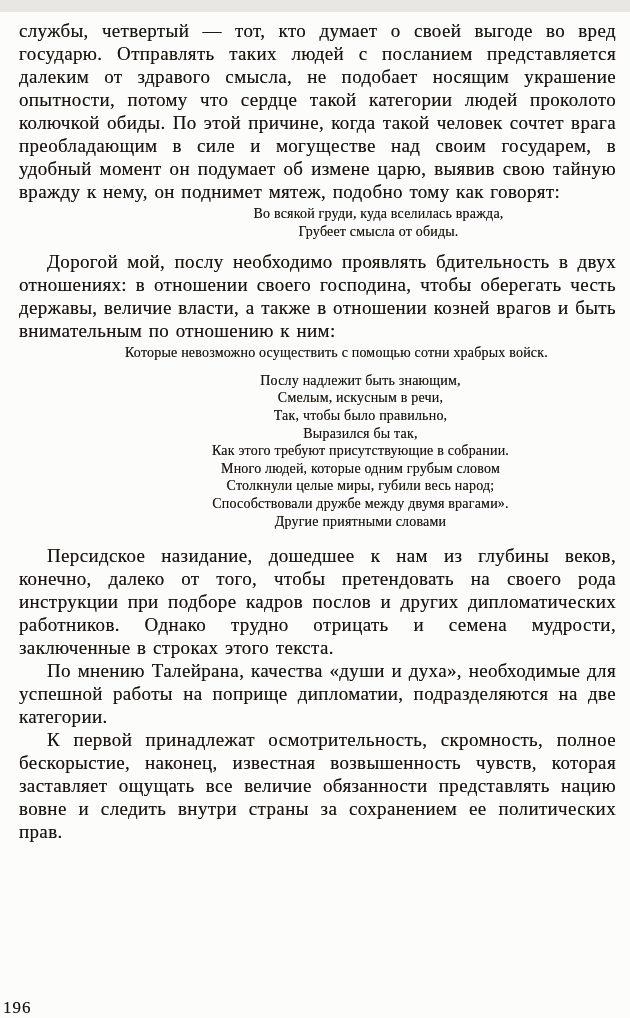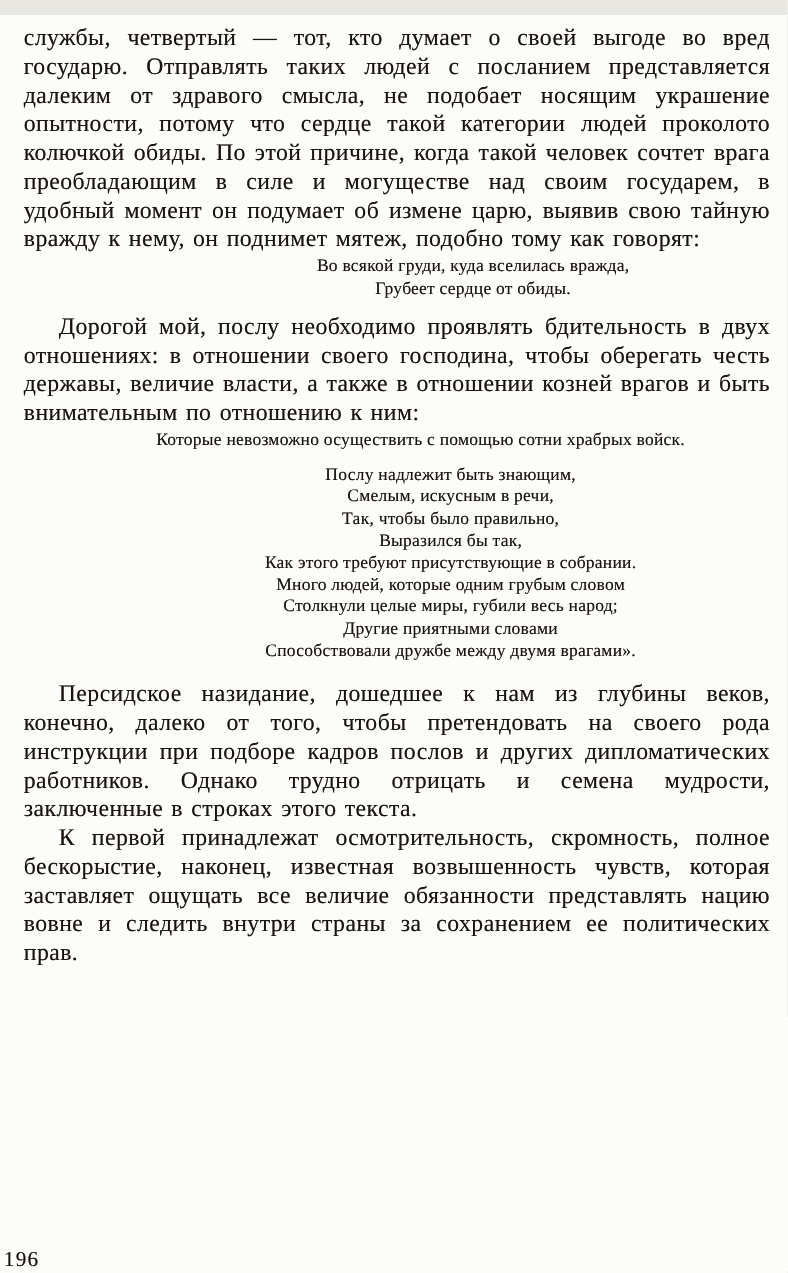--- a/index.html
+++ b/index.html
@@ -52,34 +52,35 @@
   }
 </style>
 </head>
 <body>
 
 <div class="page">
   <div class="body-text">
       <p class="para noindent">службы, четвертый — тот, кто думает о своей выгоде во вред государю. Отправлять таких людей с посланием представляется далеким от здравого смысла, не подобает носящим украшение опытности, потому что сердце такой категории людей проколото колючкой обиды. По этой причине, когда такой человек сочтет врага преобладающим в силе и могуществе над своим государем, в удобный момент он подумает об измене царю, выявив свою тайную вражду к нему, он поднимет мятеж, подобно тому как говорят:</p>
       <div class="verse" style="margin-left: 122px; margin-bottom: 10px;">
         <div class="verse-line">Во всякой груди, куда вселилась вражда,</div>
-        <div class="verse-line">Грубеет сердце от обиды.</div>
+        <div class="verse-line">Грубеет смысла от обиды.</div>
       </div>
       <p class="para">Дорогой мой, послу необходимо проявлять бдительность в двух отношениях: в отношении своего господина, чтобы оберегать честь державы, величие власти, а также в отношении козней врагов и быть внимательным по отношению к ним:</p>
       <div class="verse" style="margin-left: 38px; margin-bottom: 10px;">
         <div class="verse-line">Которые невозможно осуществить с помощью сотни храбрых войск.</div>
       </div>
       <div class="verse" style="margin-left: 86px; margin-bottom: 14px;">
         <div class="verse-line">Послу надлежит быть знающим,</div>
         <div class="verse-line">Смелым, искусным в речи,</div>
         <div class="verse-line">Так, чтобы было правильно,</div>
         <div class="verse-line">Выразился бы так,</div>
         <div class="verse-line">Как этого требуют присутствующие в собрании.</div>
         <div class="verse-line">Много людей, которые одним грубым словом</div>
         <div class="verse-line">Столкнули целые миры, губили весь народ;</div>
+        <div class="verse-line">Способствовали дружбе между двумя врагами».</div>
         <div class="verse-line">Другие приятными словами</div>
-        <div class="verse-line">Способствовали дружбе между двумя врагами».</div>
       </div>
       <p class="para">Персидское назидание, дошедшее к нам из глубины веков, конечно, далеко от того, чтобы претендовать на своего рода инструкции при подборе кадров послов и других дипломатических работников. Однако трудно отрицать и семена мудрости, заключенные в строках этого текста.</p>
+      <p class="para">По мнению Талейрана, качества «души и духа», необходимые для успешной работы на поприще дипломатии, подразделяются на две категории.</p>
       <p class="para">К первой принадлежат осмотрительность, скромность, полное бескорыстие, наконец, известная возвышенность чувств, которая заставляет ощущать все величие обязанности представлять нацию вовне и следить внутри страны за сохранением ее политических прав.</p>
     </div>
   <div class="page-number">196</div>
 </div>
 
 </body></html>

